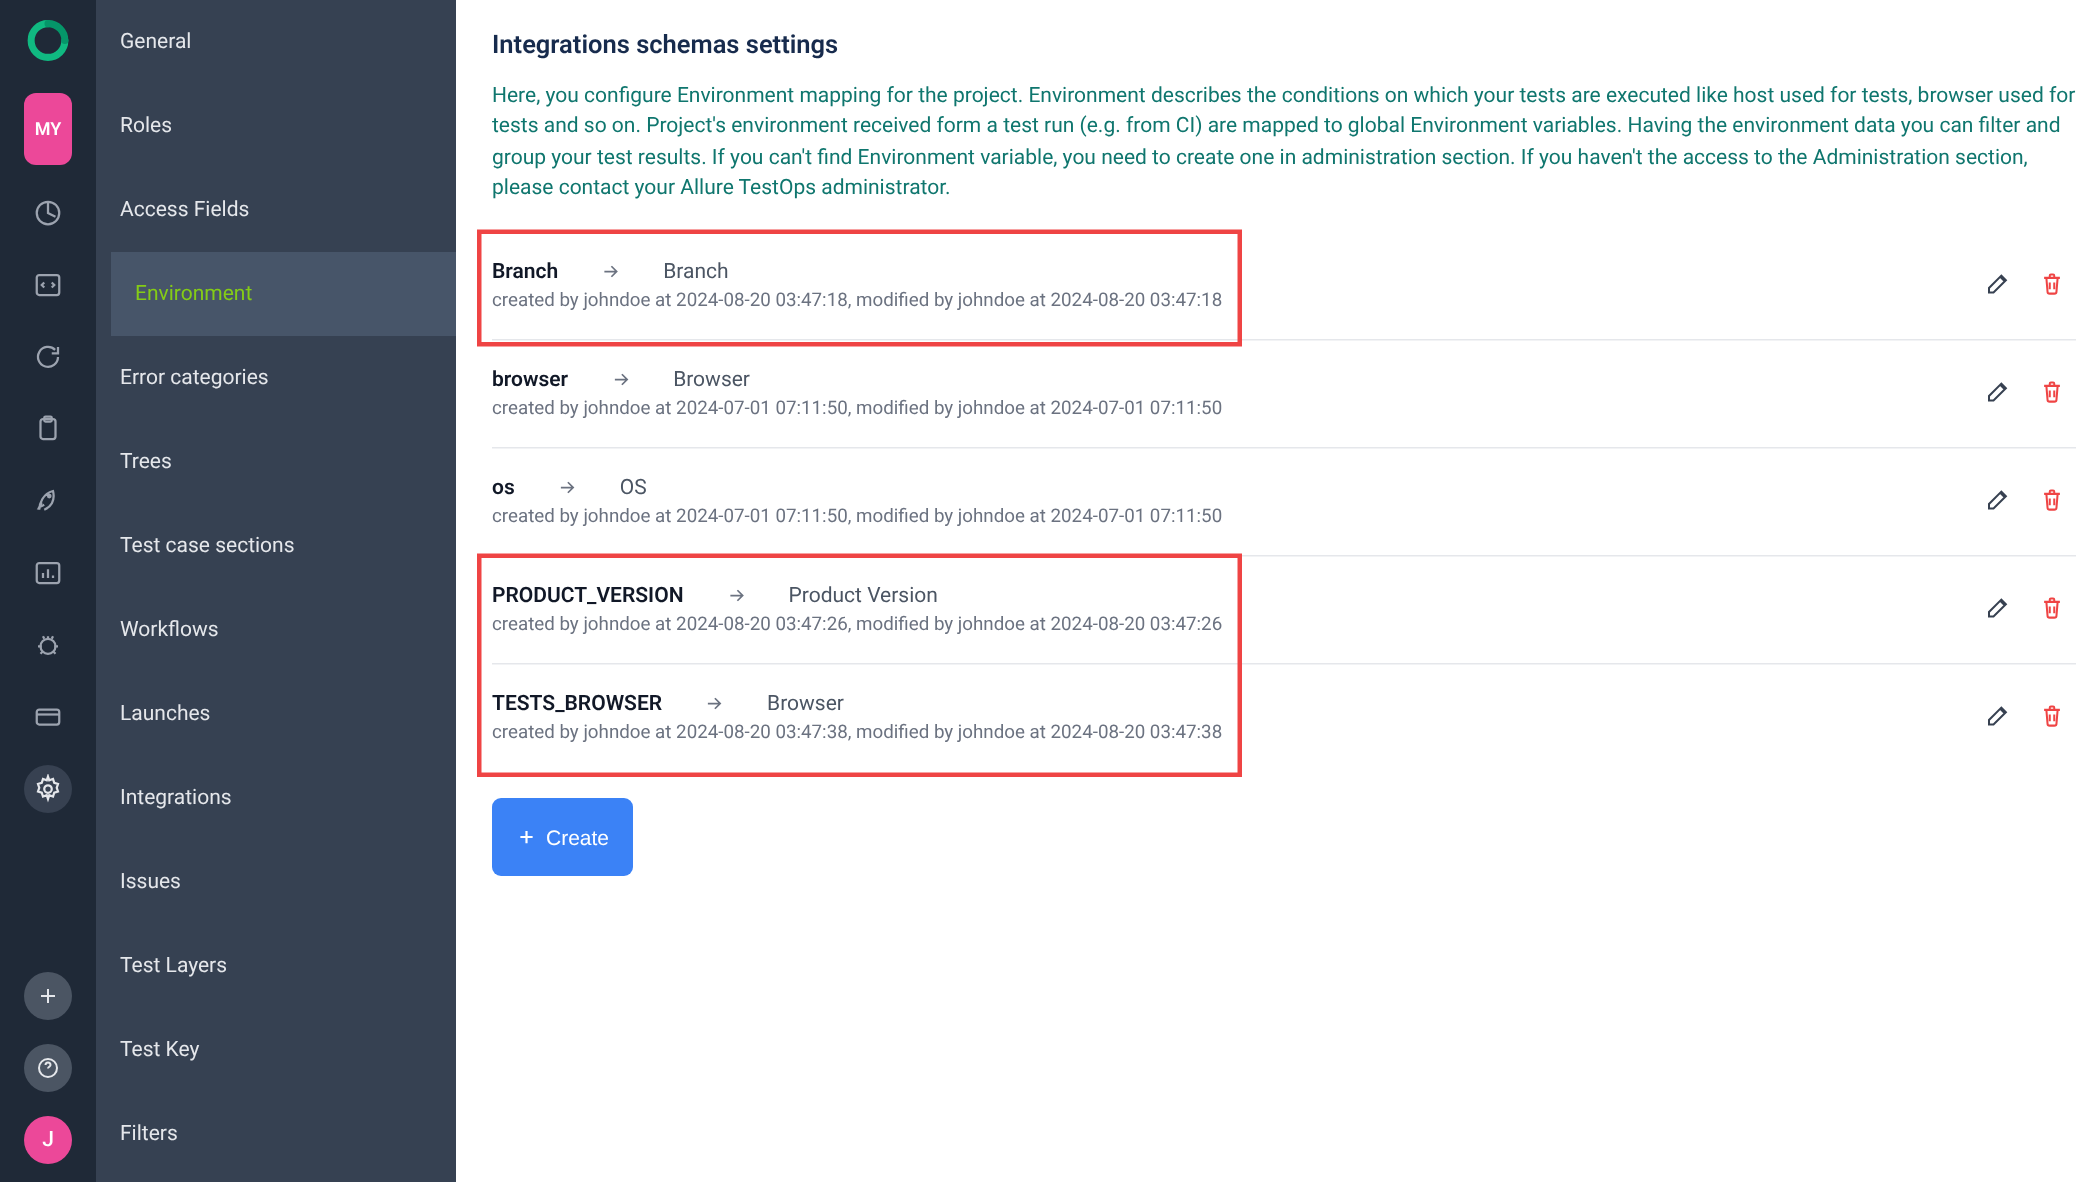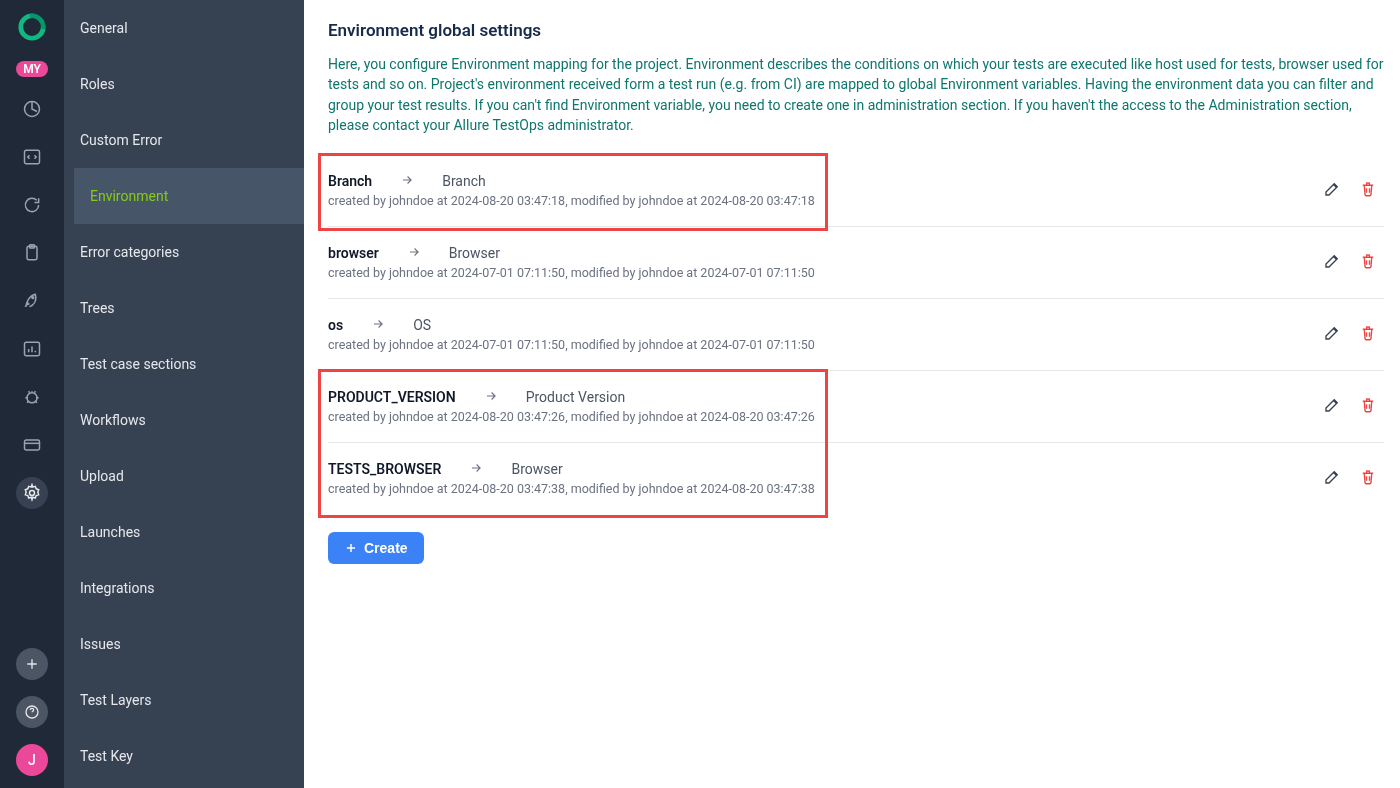--- a/index.html
+++ b/index.html
@@ -26,21 +26,21 @@
       padding-top: 12px;
       padding-bottom: 12px;
       gap: 16px;
     }
     .icon-rail .spacer {
       flex: 1;
     }
     .rail-logo svg { width: 30px; height: 30px; }
     .rail-badge {
       width: 32px;
-      height: 16px;
+      height: 48px;
       border-radius: 8px;
       background: #ec4899;
       color: #fff;
       display: flex;
       align-items: center;
       justify-content: center;
       font-weight: 600;
       font-size: 12px;
     }
     .rail-icon {
@@ -126,21 +126,21 @@
       padding: 18px 0;
       border-bottom: 1px solid #e5e7eb;
       position: relative;
     }
     .schema-row:last-of-type { border-bottom: none; }
     .schema-content {
       flex: 1;
     }
     .schema-mapping {
       display: flex;
-      align-items: flex-start;
+      align-items: center;
       gap: 28px;
       margin-bottom: 4px;
     }
     .schema-key {
       font-weight: 600;
       font-size: 14px;
       color: #111827;
     }
     .schema-arrow {
       color: #6b7280;
@@ -178,24 +178,24 @@
       position: absolute;
       border: 3px solid #ef4444;
       pointer-events: none;
       z-index: 5;
     }
     .create-btn {
       margin-top: 18px;
       background: #3b82f6;
       color: #fff;
       border: none;
-      padding: 8px 16px;
+      padding: 18px 16px;
       border-radius: 6px;
       font-size: 14px;
-      font-weight: 700;
+      font-weight: 400;
       cursor: pointer;
       display: inline-flex;
       align-items: center;
       gap: 6px;
     }
     .create-btn svg { width: 14px; height: 14px; stroke: #fff; fill: none; stroke-width: 2.5; }
     .schema-wrap {
       position: relative;
     }
   </style>
@@ -273,38 +273,37 @@
         <circle cx="12" cy="12" r="9"></circle>
         <path d="M9.5 9a2.5 2.5 0 115 0c0 1.5-2.5 2-2.5 3.5M12 17h.01"></path>
       </svg>
   </div>
   <div class="rail-avatar">J</div>
 </div>
 
 <div class="settings-nav" id="settings-nav">
     <div class="settings-nav-item">General</div>
     <div class="settings-nav-item">Roles</div>
-    <div class="settings-nav-item">Custom Error</div>
+    <div class="settings-nav-item">Access Fields</div>
     <div class="settings-nav-item active">Environment</div>
     <div class="settings-nav-item">Error categories</div>
     <div class="settings-nav-item">Trees</div>
     <div class="settings-nav-item">Test case sections</div>
     <div class="settings-nav-item">Workflows</div>
-    <div class="settings-nav-item">Upload</div>
     <div class="settings-nav-item">Launches</div>
     <div class="settings-nav-item">Integrations</div>
     <div class="settings-nav-item">Issues</div>
     <div class="settings-nav-item">Test Layers</div>
     <div class="settings-nav-item">Test Key</div>
     <div class="settings-nav-item">Filters</div>
     <div class="settings-nav-item">Clean up policies</div>
   </div>
 
 <div class="main">
-  <h1 class="page-title">Environment global settings</h1>
+  <h1 class="page-title">Integrations schemas settings</h1>
   <p class="page-desc">Here, you configure Environment mapping for the project. Environment describes the conditions on which your tests are executed like host used for tests, browser used for tests and so on. Project's environment received form a test run (e.g. from CI) are mapped to global Environment variables. Having the environment data you can filter and group your test results. If you can't find Environment variable, you need to create one in administration section. If you haven't the access to the Administration section, please contact your Allure TestOps administrator.</p>
 
   <div class="schema-wrap">
     <div class="schema-list" id="schema-list">
         <div class="schema-row" id="schema-row-0">
           <div class="schema-content">
             <div class="schema-mapping">
               <span class="schema-key">Branch</span>
               <span class="schema-arrow">
                 <svg viewBox="0 0 24 24">

